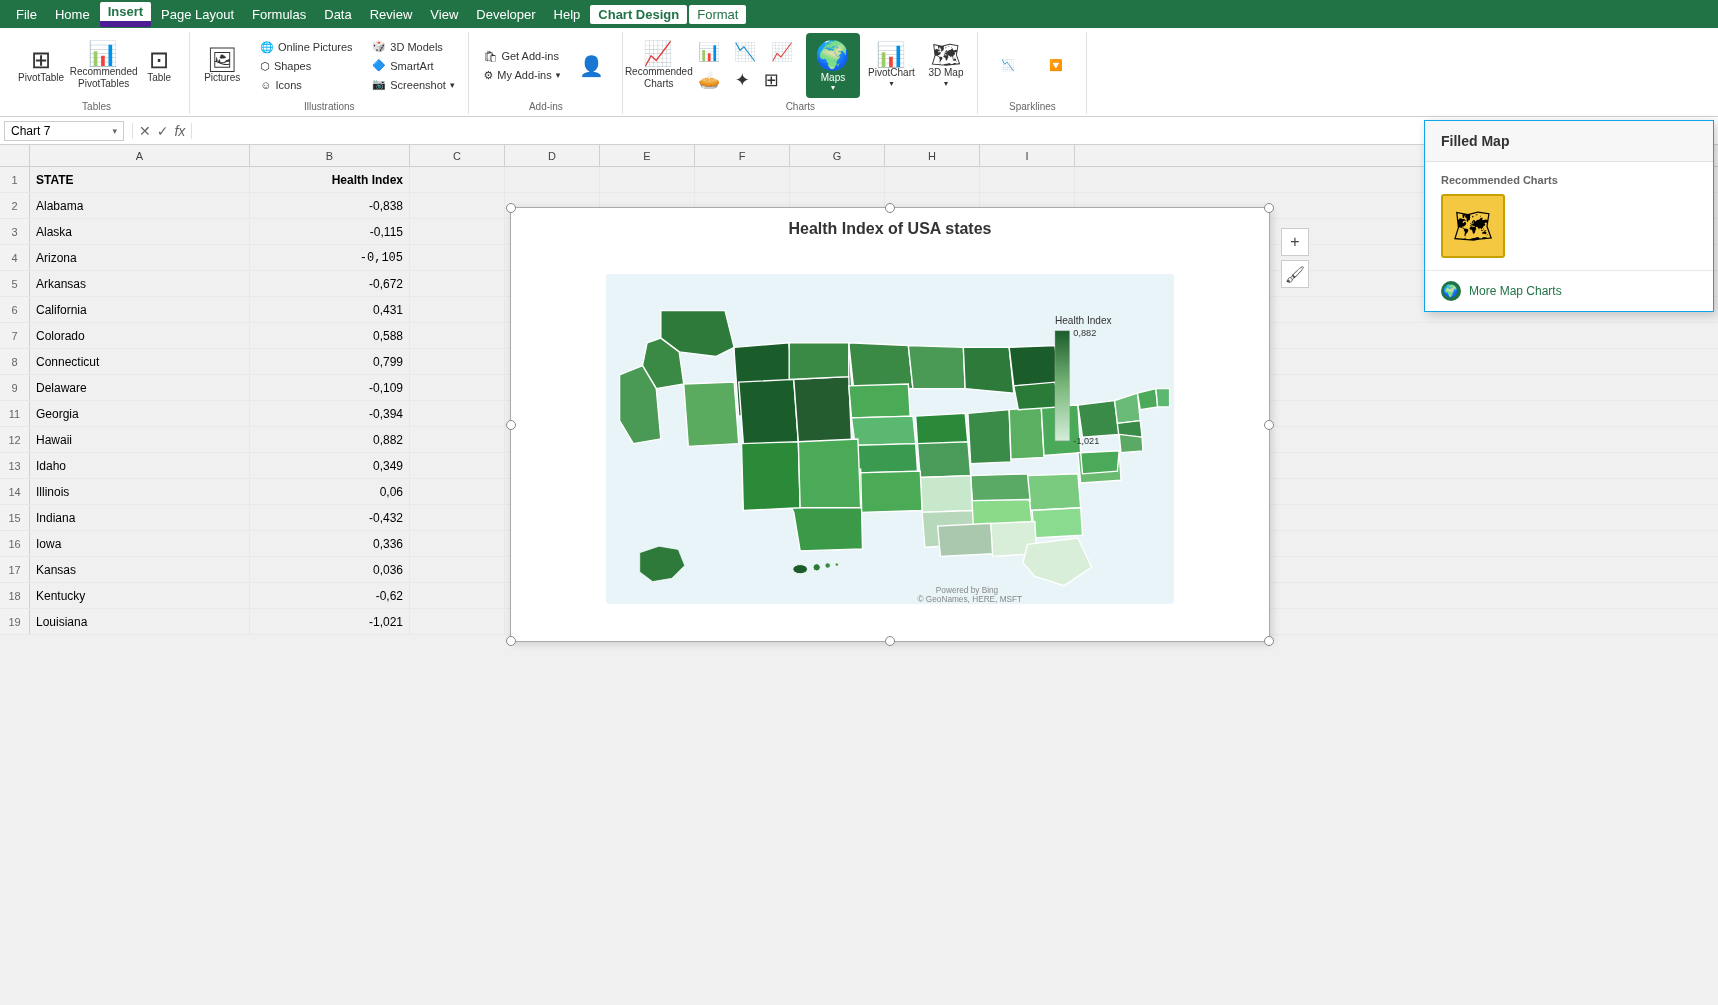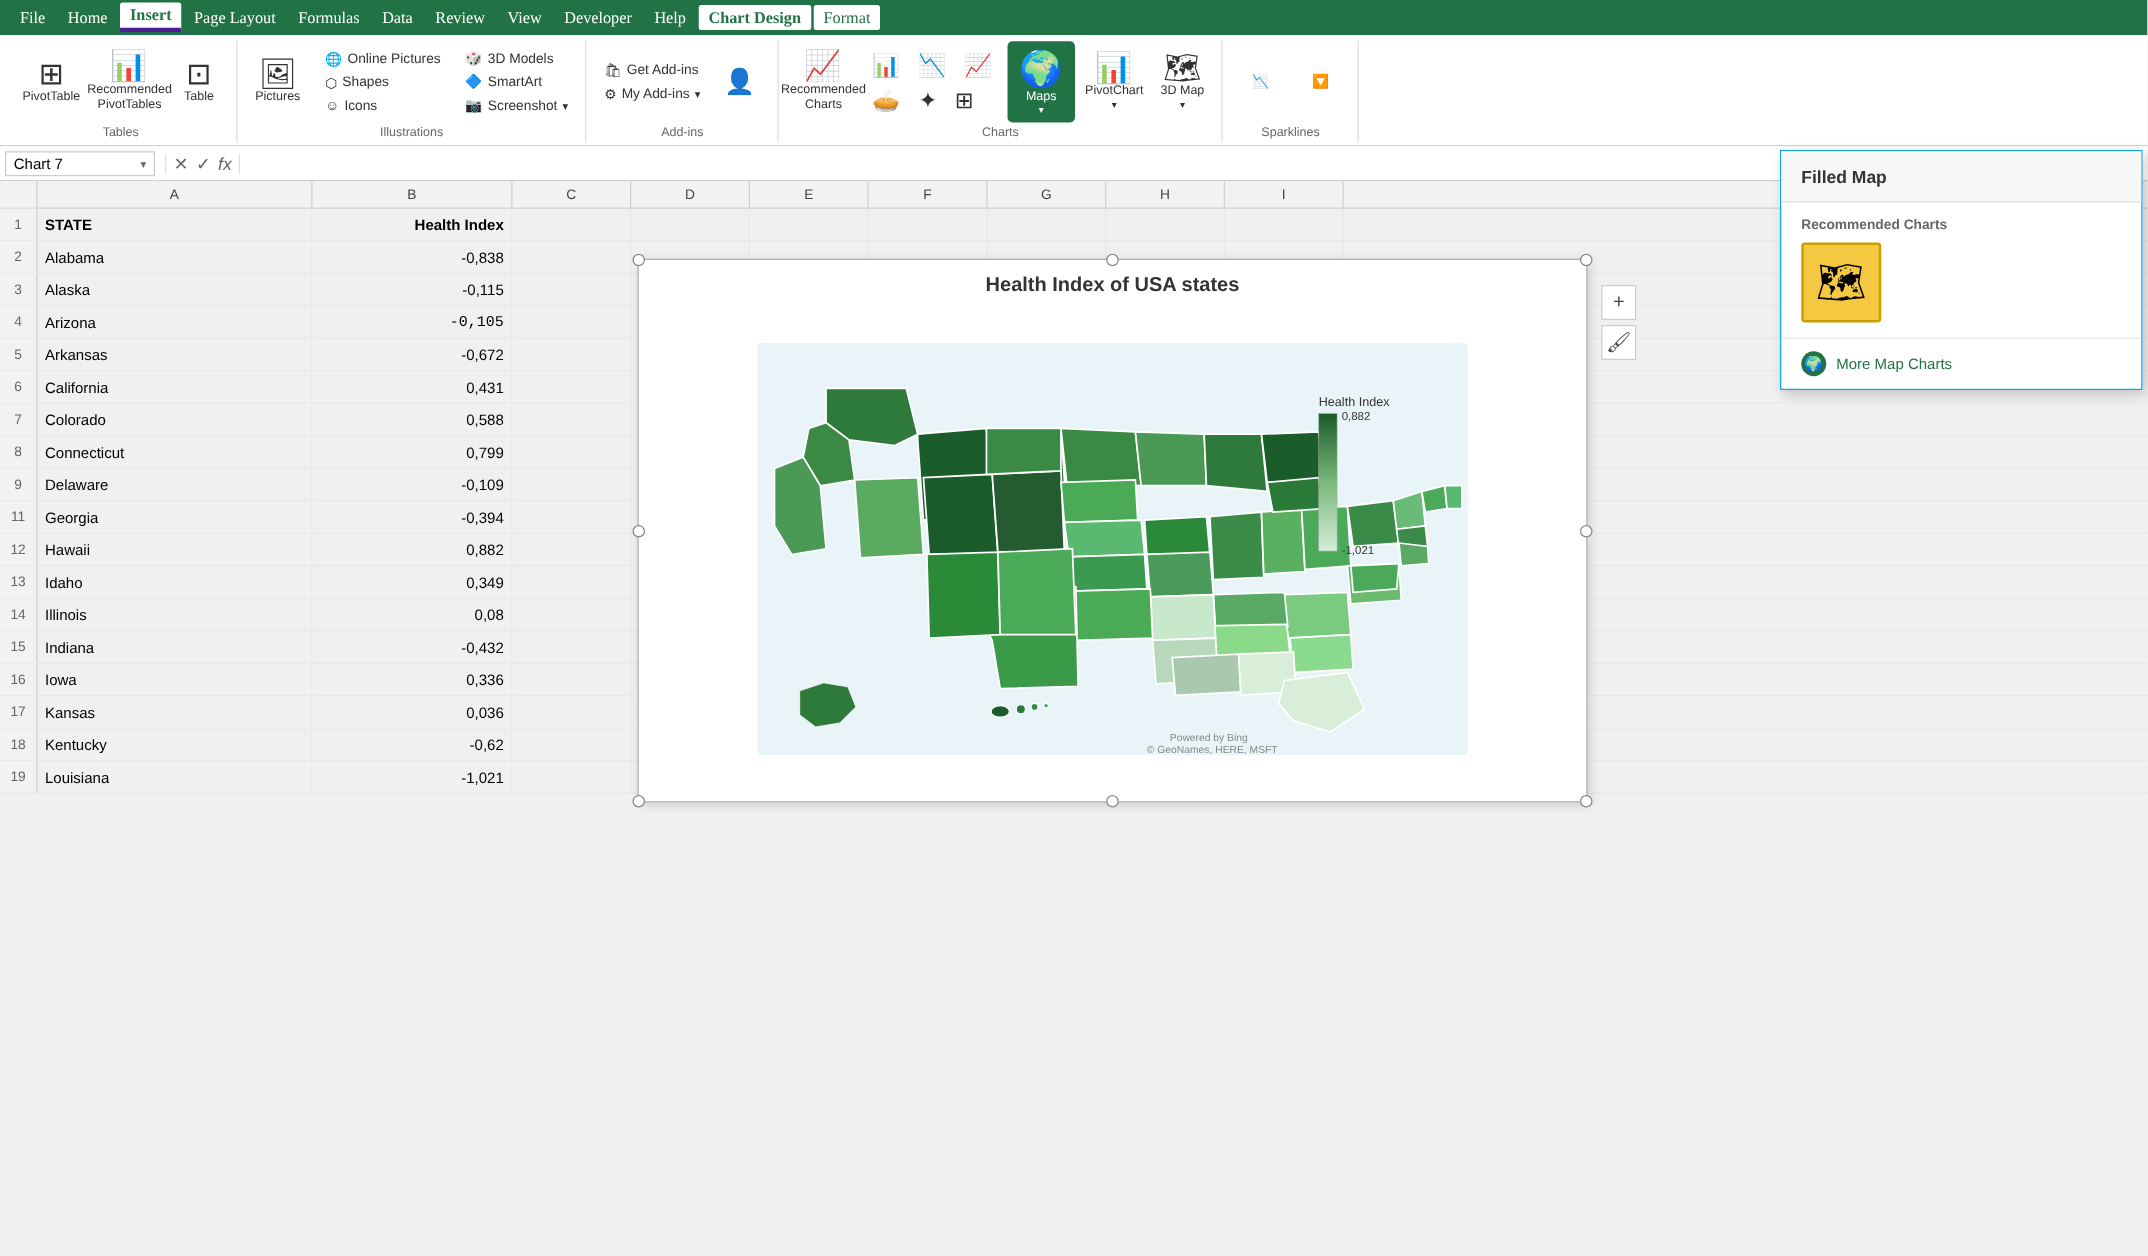--- a/index.html
+++ b/index.html
@@ -1,22 +1,22 @@
 <!DOCTYPE html>
 <html><head>
   <meta charset="utf-8">
   <style>
     * { box-sizing: border-box; margin: 0; padding: 0; }
     body { font-family: 'Segoe UI', Arial, sans-serif; font-size: 12px; background: #f0f0f0; overflow: hidden; width: 1718px; height: 1005px; }
 
     
     .ribbon { background: #fff; border-bottom: 1px solid #d0d0d0; }
     .menu-bar { display: flex; align-items: center; background: #217346; height: 28px; padding: 0 8px; gap: 2px; }
-    .menu-bar span { color: #fff; padding: 2px 8px; font-size: 13px; cursor: pointer; border-radius: 2px; font-family: Liberation Serif, serif; }
-    .menu-bar span.active { background: #fff; color: #217346; font-weight: bold; border-bottom: 4px solid #4c1d95; }
+    .menu-bar span { color: #fff; padding: 2px 8px; font-size: 13px; cursor: pointer; border-radius: 2px; }
+    .menu-bar span.active { background: #fff; color: #217346; font-weight: bold; border-bottom: 6px solid #4c1d95; }
     .menu-bar span.chart-design { color: #217346; background: #fff; font-weight: bold; padding: 2px 8px; }
     .menu-bar span.format-tab { color: #217346; background: #fff; }
     .ribbon-btn { display: flex; flex-direction: column; align-items: center; justify-content: center; cursor: pointer; padding: 4px 6px; border-radius: 3px; min-width: 44px; text-align: center; font-size: 11px; color: #333; }
     .ribbon-btn .icon { font-size: 24px; line-height: 1; }
     .ribbon-btn-sm { display: flex; align-items: center; gap: 4px; cursor: pointer; padding: 2px 6px; border-radius: 2px; font-size: 11px; color: #333; white-space: nowrap; }
 
     
     .maps-btn { background: #217346; color: #fff !important; border-radius: 4px; padding: 6px 10px; display: flex; flex-direction: column; align-items: center; }
     .maps-btn .icon { font-size: 28px; }
 
@@ -402,21 +402,21 @@
       <div class="cell cell-d"></div>
       <div class="cell cell-e"></div>
       <div class="cell cell-f"></div>
       <div class="cell cell-g"></div>
       <div class="cell cell-h"></div>
       <div class="cell cell-i"></div>
     </div>
       <div class="row">
       <div class="row-num">14</div>
       <div class="cell cell-a">Illinois</div>
-      <div class="cell cell-b" style="justify-content:flex-end;">0,08</div>
+      <div class="cell cell-b" style="justify-content:flex-end;">0,06</div>
       <div class="cell cell-c"></div>
       <div class="cell cell-d"></div>
       <div class="cell cell-e"></div>
       <div class="cell cell-f"></div>
       <div class="cell cell-g"></div>
       <div class="cell cell-h"></div>
       <div class="cell cell-i"></div>
     </div>
       <div class="row">
       <div class="row-num">15</div>

